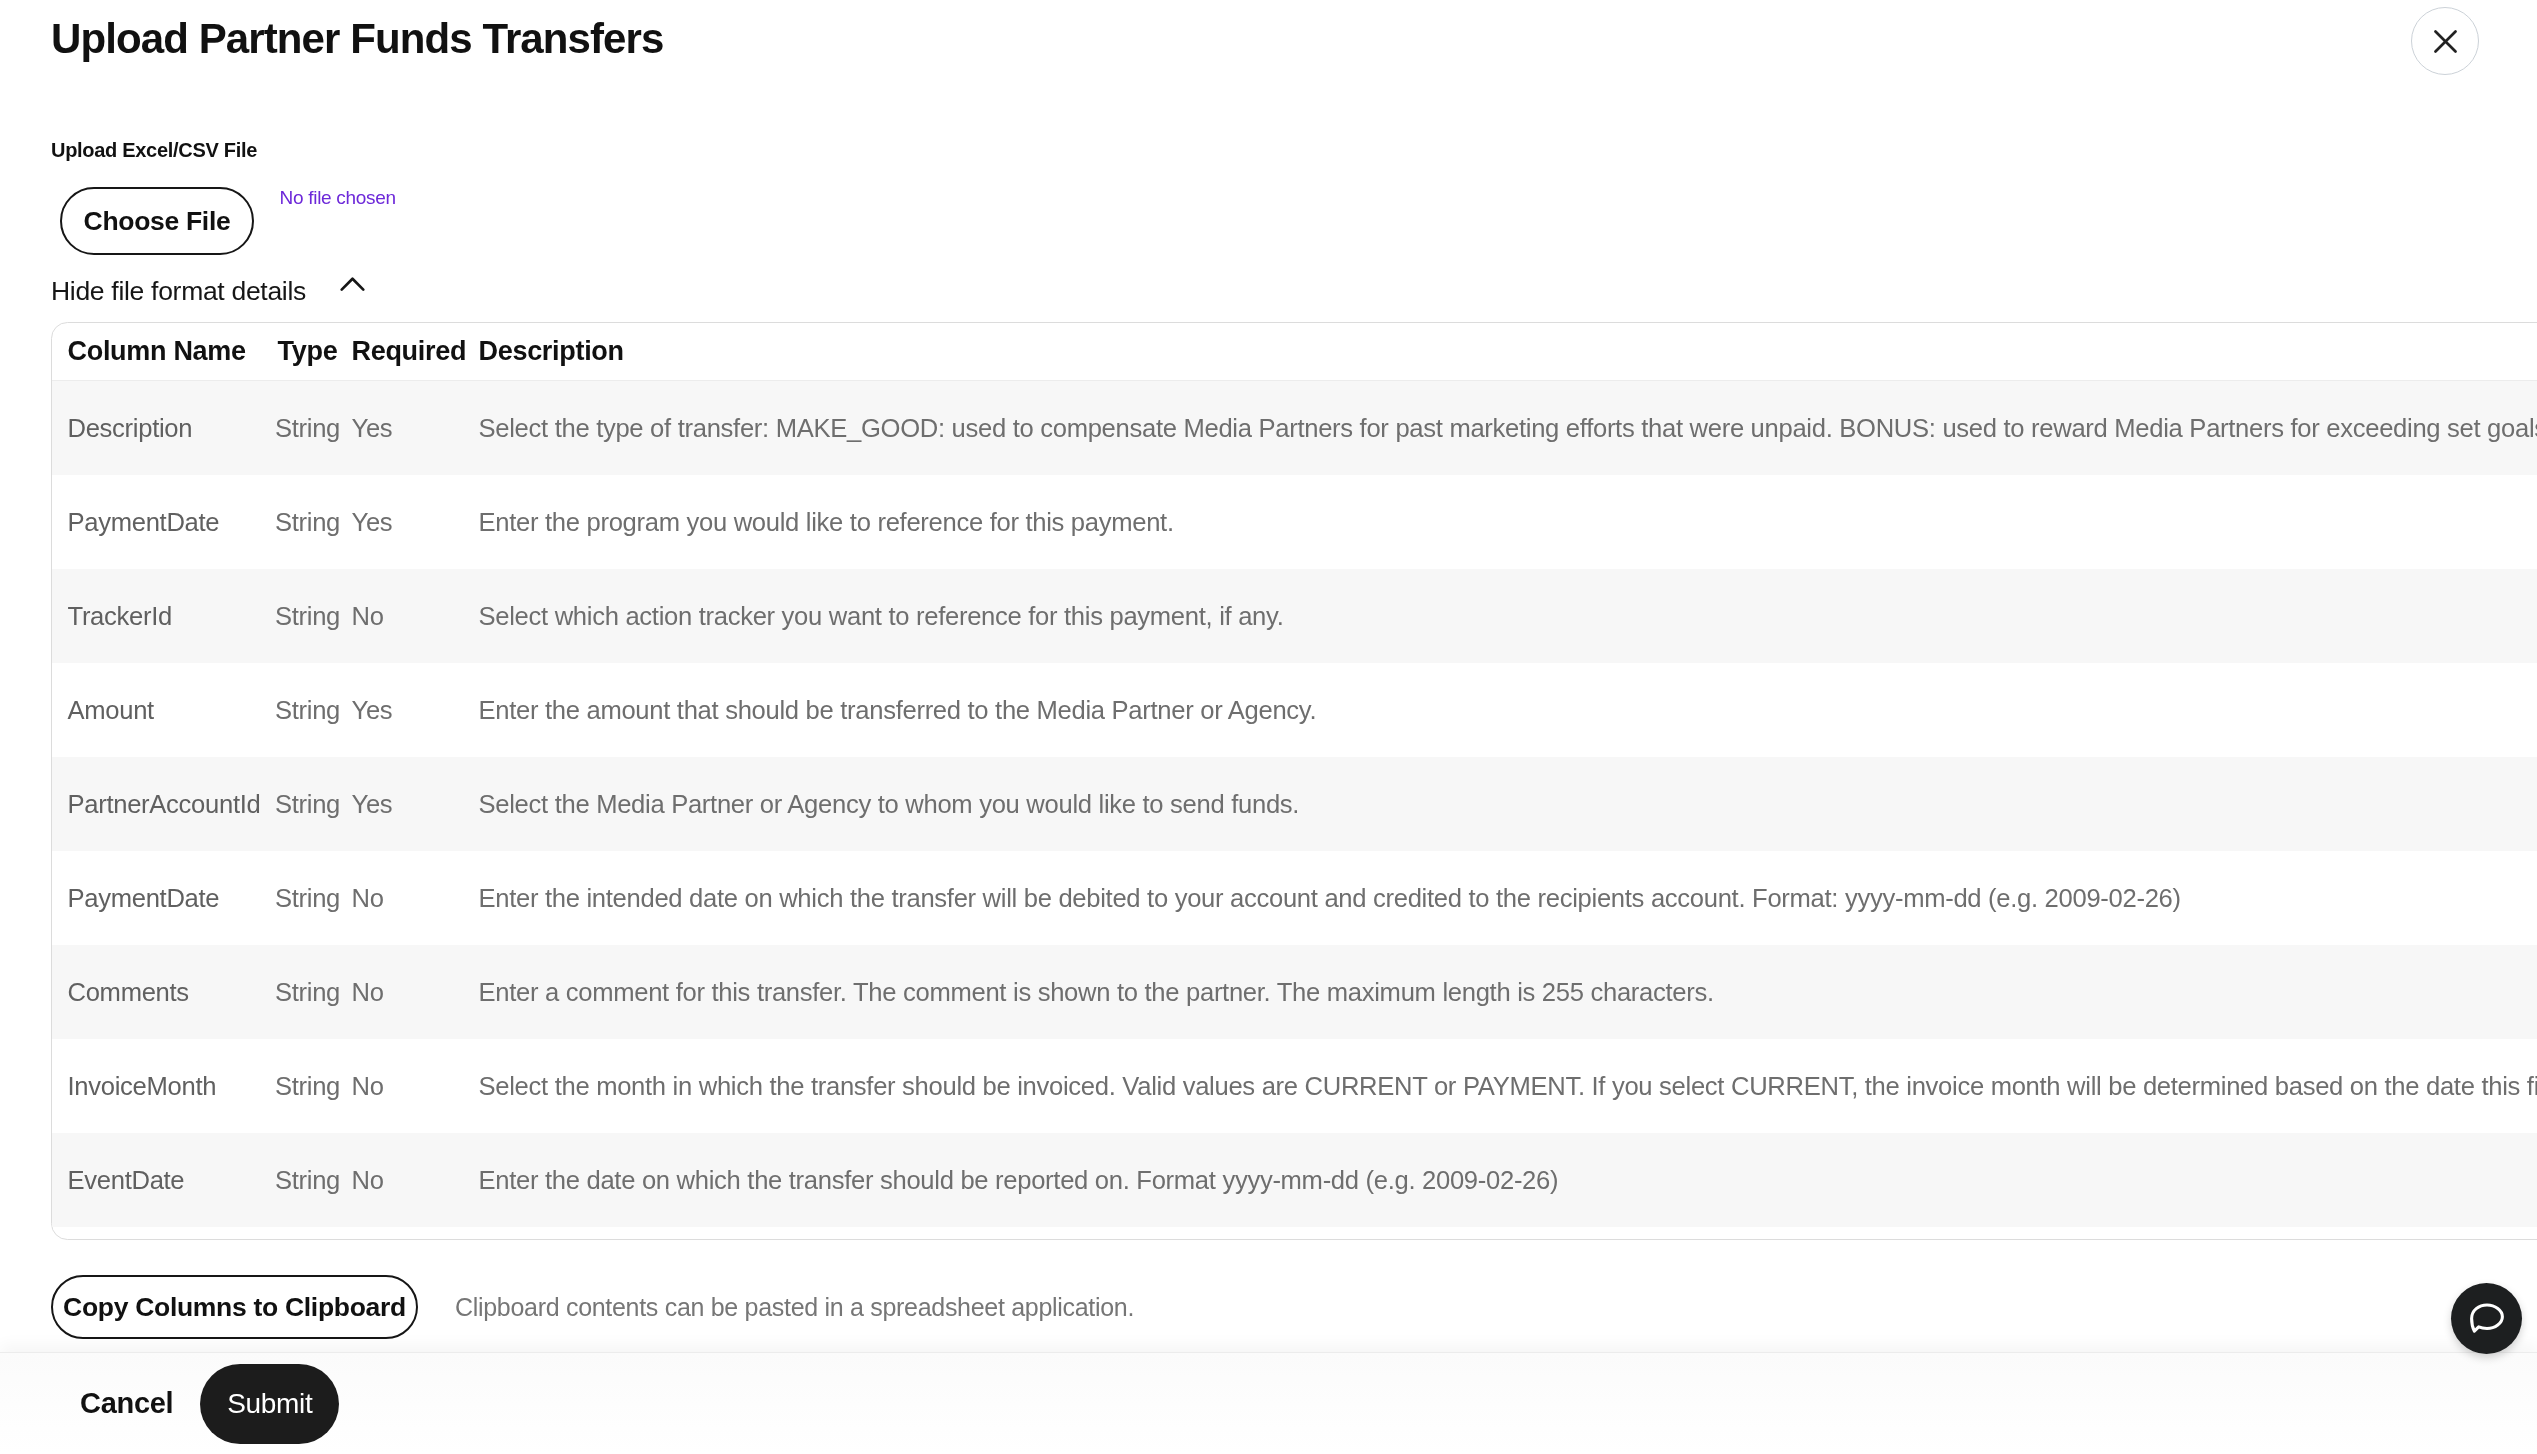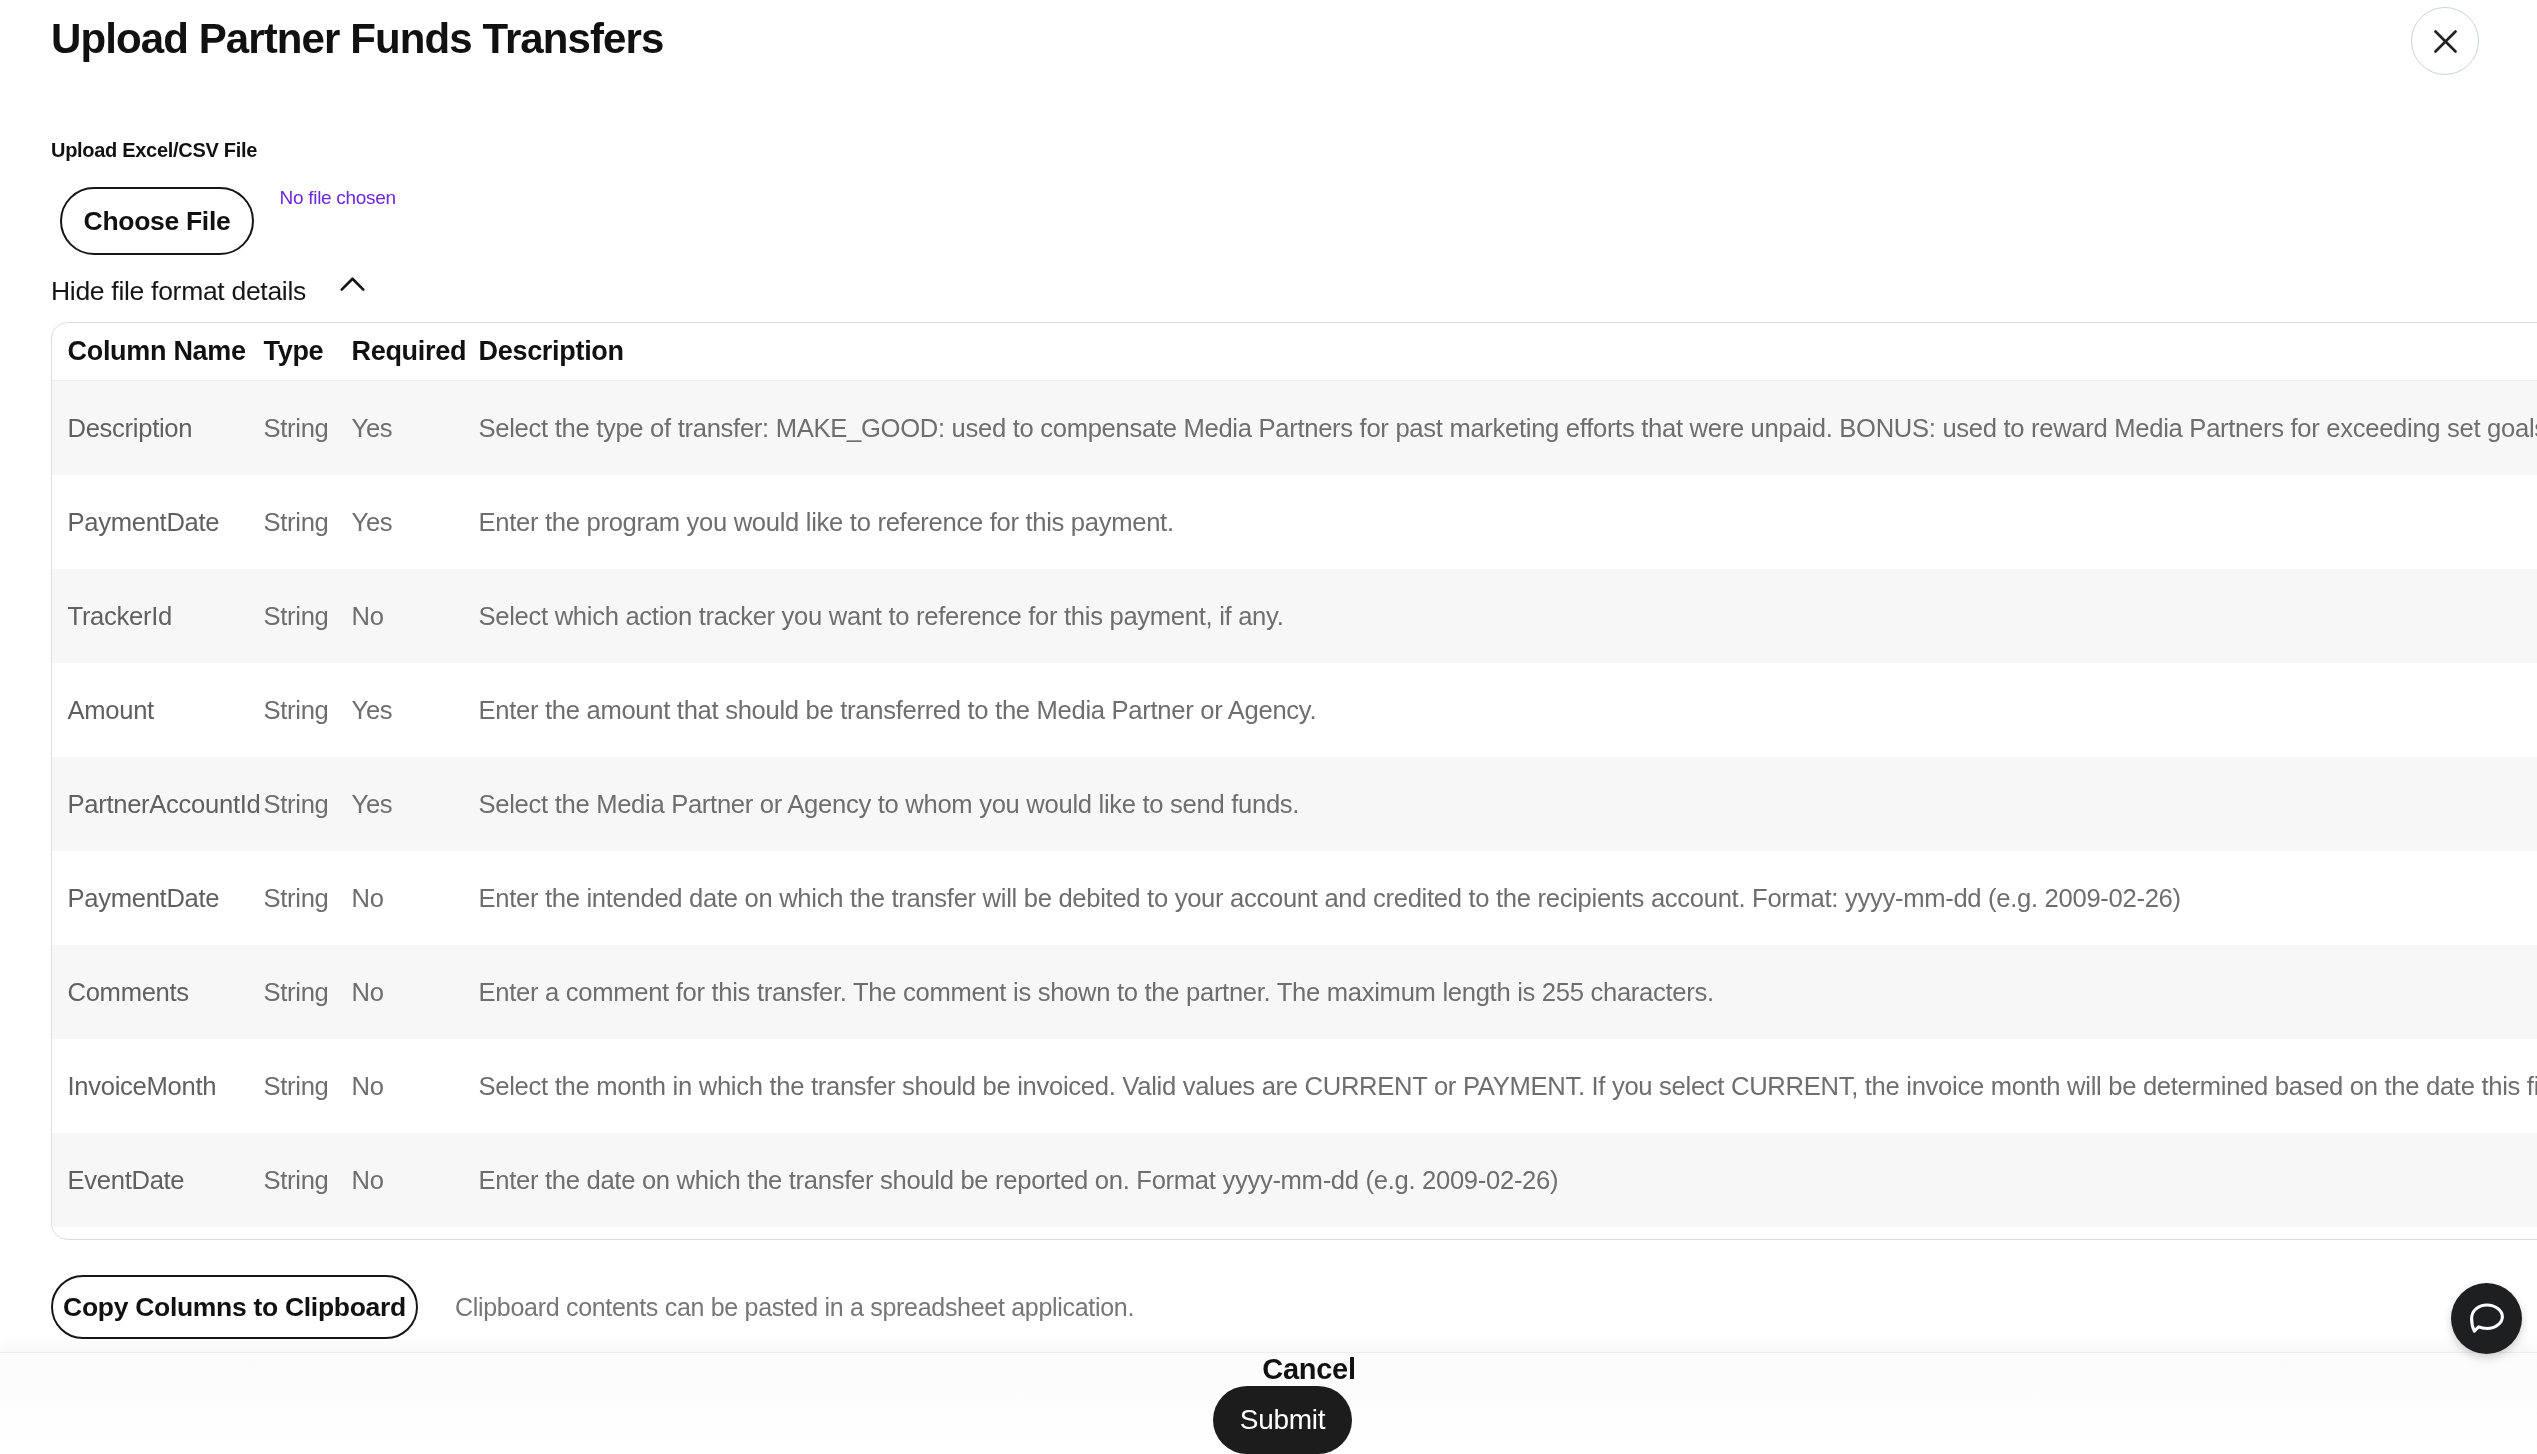--- a/index.html
+++ b/index.html
@@ -66,41 +66,41 @@
     font-size: 27px; font-weight: 700; color: #111;
   }
   .t-row {
     display: flex; align-items: center;
     height: 94px; padding-left: 15.5px;
     font-size: 25.6px; color: #6e6e6e;
     background: #ffffff;
   }
   .t-body .t-row:nth-child(odd) { background: #f7f7f7; }
   .c1 { width: 196px; flex: 0 0 auto; }
-  .c2 { width: 88px;  flex: 0 0 auto; }
+  .c2 { width: 88px;  flex: 0 0 auto; text-align: center; }
   .c3 { width: 127px; flex: 0 0 auto; }
   .c4 { flex: 1 1 auto; white-space: nowrap; overflow: hidden; }
   .t-row .c1 { color: #606060; }
 
   
   .copy-row {
     position: absolute; left: 51px; top: 1275px;
     display: flex; align-items: center; gap: 37px;
   }
   .copy-btn { width: 367px; height: 64px; border-radius: 33px; }
   .copy-hint { font-size: 25px; color: #767676; }
 
   
   .footer {
     position: absolute; left: 0; top: 1352px;
     width: 2538px; height: 102px;
     background: linear-gradient(#fbfbfb, #ffffff);
     border-top: 1.8px solid #ececec;
     box-shadow: 0 -7.3px 14.6px rgba(0,0,0,0.04);
-    display: flex; align-items: center; flex-direction: column;
+    display: flex; align-items: center;
   }
   .cancel-btn {
     margin-left: 80px;
     font-size: 29px; font-weight: 700; color: #111;
     background: none; border: none; cursor: pointer;
     font-family: inherit; letter-spacing: -0.3px;
   }
   .submit-btn {
     margin-left: 27px;
     width: 139px; height: 80px; border-radius: 42px;

